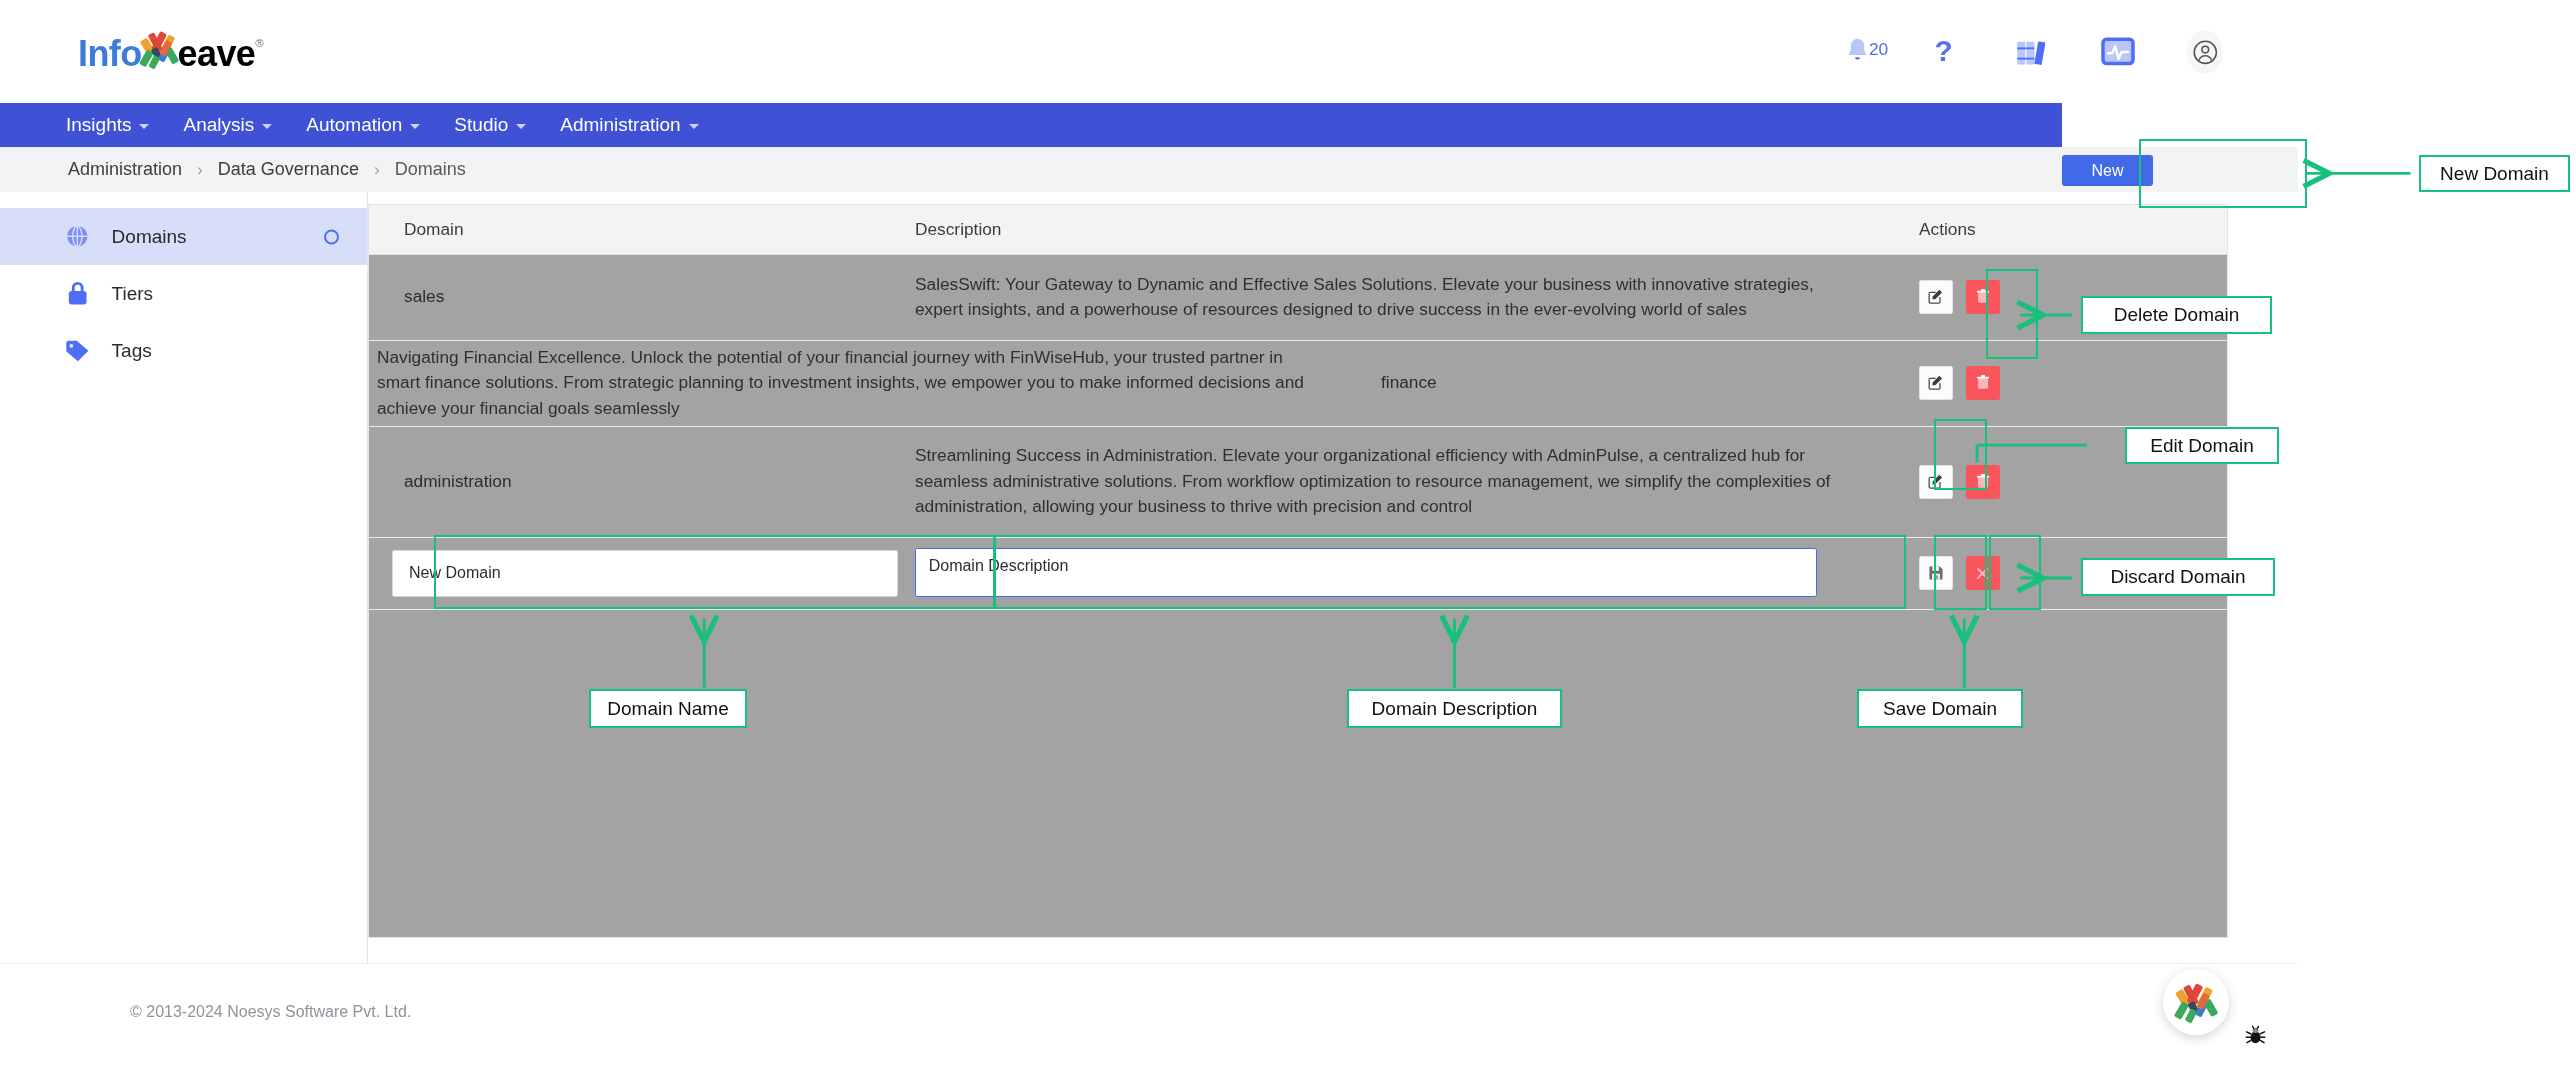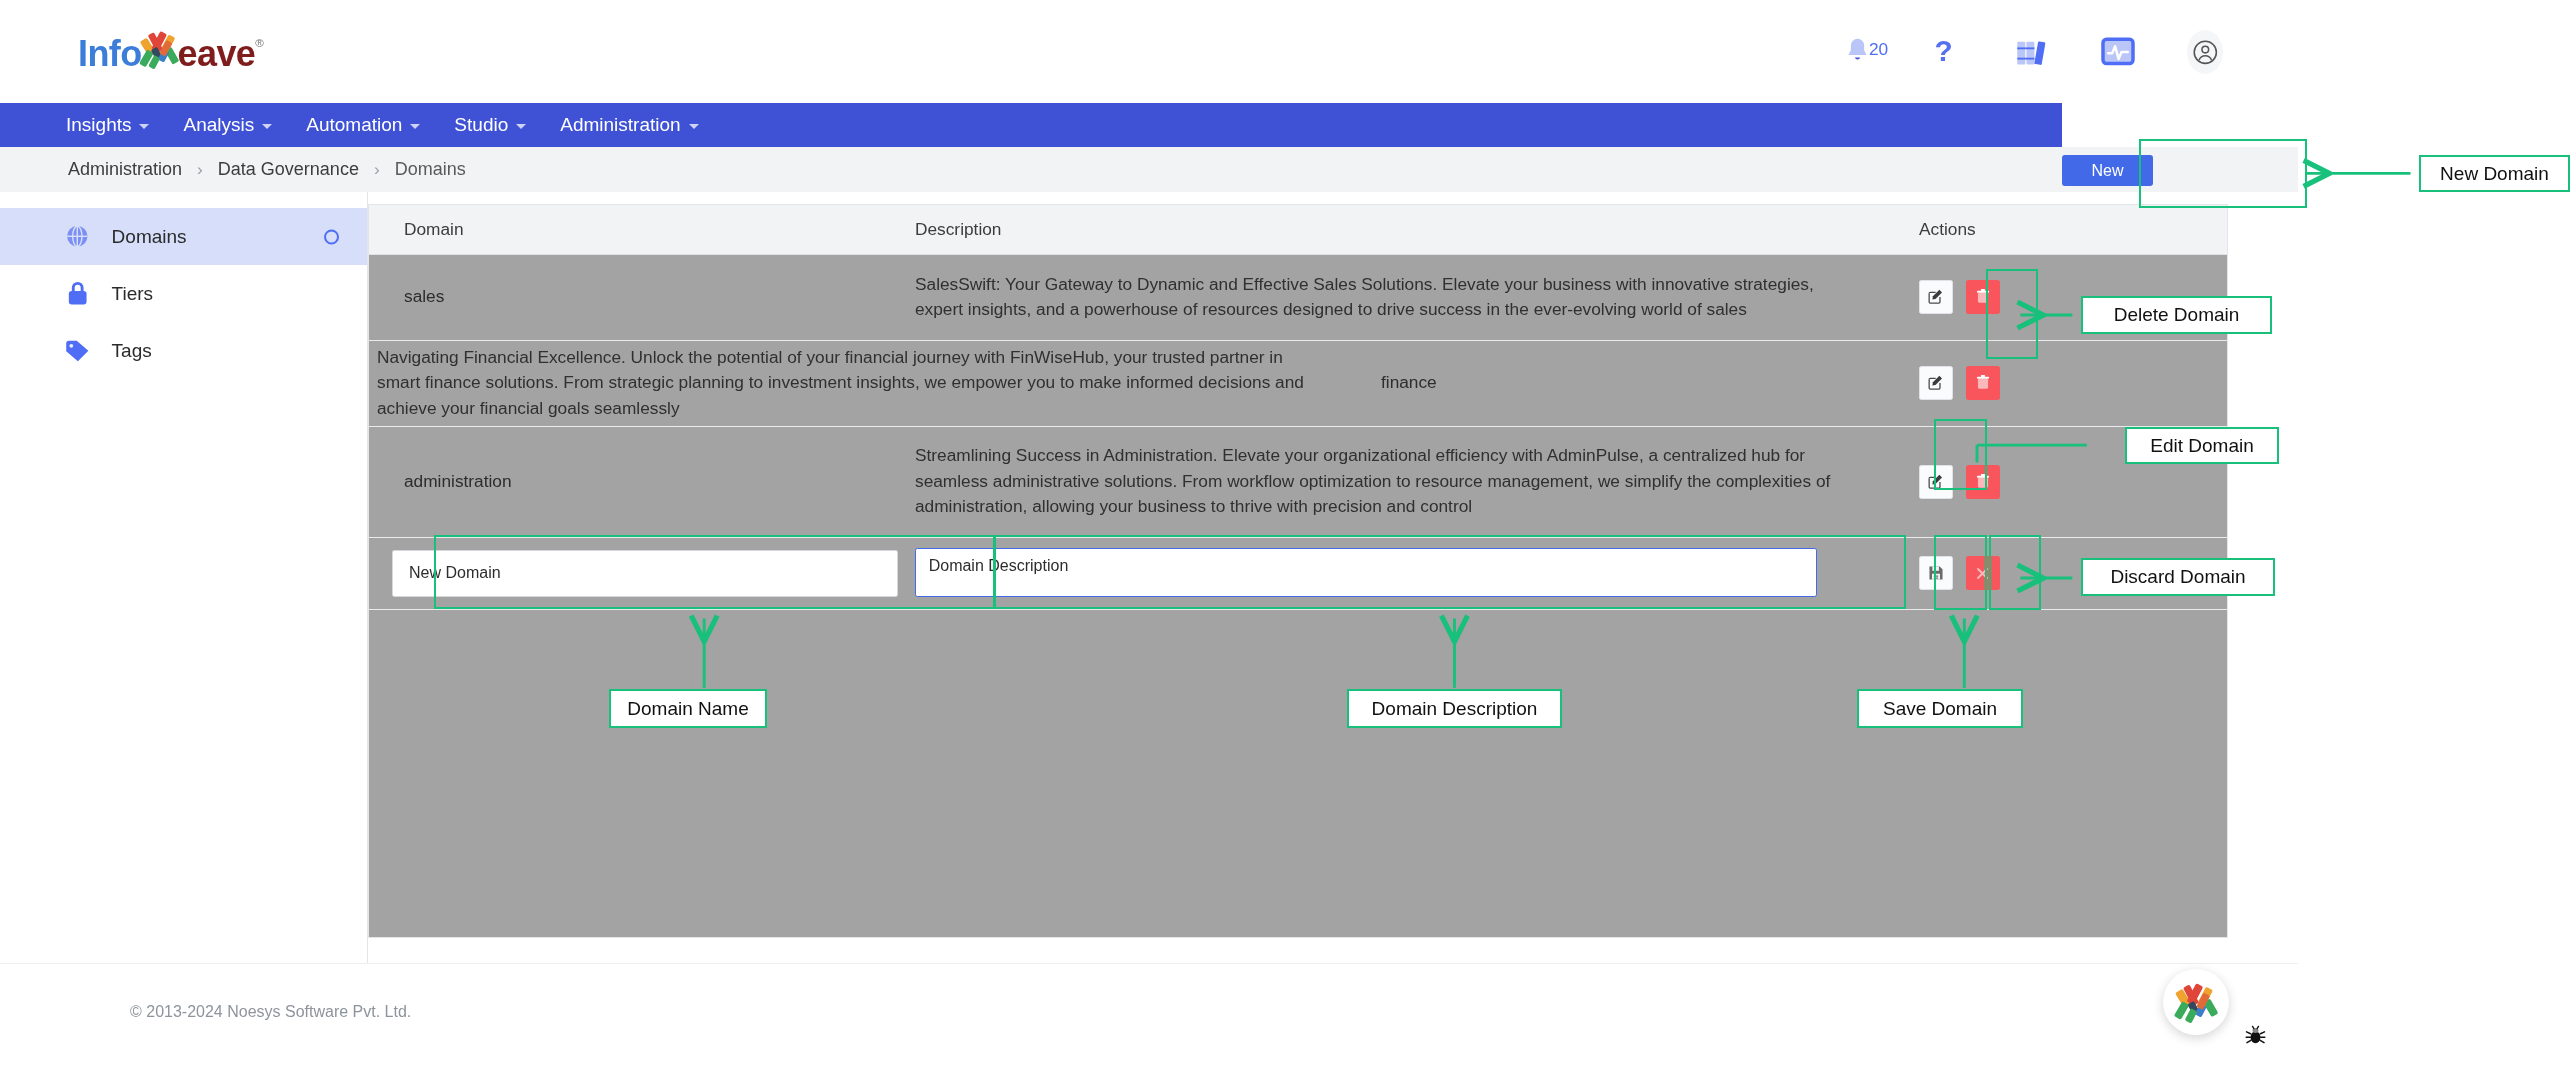--- a/index.html
+++ b/index.html
@@ -9,21 +9,21 @@
     font-family: "Liberation Sans", sans-serif;
     overflow: hidden;
   }
   #app { position: relative; width: 2576px; height: 1089px; background:#fff; }
 
   
   .brandbar { position:absolute; left:0; top:0; width:2298px; height:103px; background:#fff; }
   .logo-wrap { position:absolute; left:78px; top:36px; display:flex; align-items:flex-start; }
   .logo-text { font-size:36px; font-weight:700; letter-spacing:-0.6px; line-height:1; }
   .logo-info { color:#3b7dd8; }
-  .logo-eave { color:#7f1d1d; }
+  .logo-eave { color:#000000; }
   .logo-mark { position:relative; width:43px; height:43px; margin:0 -3.5px; top:-8px; }
   .logo-reg { font-size:11.6px; color:#777; vertical-align:super; }
 
   .header-icons { position:absolute; right:75px; top:34px; display:flex; align-items:flex-start; gap:51px; }
   .hicon { position:relative; width:36px; height:36px; display:flex; align-items:center; justify-content:center; cursor:pointer; }
   .bell-badge { position:absolute; left:30px; top:4.6px; font-size:17.3px; color:#4f6df5; font-weight:400; }
   .avatar-circle { width:44px; height:44px; border-radius:50%; background:#f5f6f8; display:flex; align-items:center; justify-content:center; }
 
   
   .navbar { position:absolute; left:0; top:103px; width:2062px; height:44px; background:#3f51d4; display:flex; align-items:center; padding-left:66px; }
@@ -373,19 +373,19 @@
     <div class="abox" style="left:1934px;top:419px;width:53px;height:71px;"></div>
     <div class="abox" style="left:1934px;top:535px;width:53px;height:75px;"></div>
     <div class="abox" style="left:1989px;top:535px;width:52px;height:75px;"></div>
     <div class="abox" style="left:434px;top:535px;width:561px;height:74px;"></div>
     <div class="abox" style="left:994px;top:535px;width:912px;height:74px;"></div>
 
     <div class="alabel" style="left:2419px;top:155px;width:151px;height:37px;">New Domain</div>
     <div class="alabel" style="left:2081px;top:296px;width:191px;height:38px;">Delete Domain</div>
     <div class="alabel" style="left:2125px;top:427px;width:154px;height:37px;">Edit Domain</div>
     <div class="alabel" style="left:2081px;top:558px;width:194px;height:38px;">Discard Domain</div>
-    <div class="alabel" style="left:589px;top:689px;width:158px;height:39px;margin-left:20px;">Domain Name</div>
+    <div class="alabel" style="left:589px;top:689px;width:158px;height:39px;">Domain Name</div>
     <div class="alabel" style="left:1347px;top:689px;width:215px;height:39px;">Domain Description</div>
     <div class="alabel" style="left:1857px;top:689px;width:166px;height:39px;">Save Domain</div>
   </div>
 
 </div>
 
 
 </body></html>

